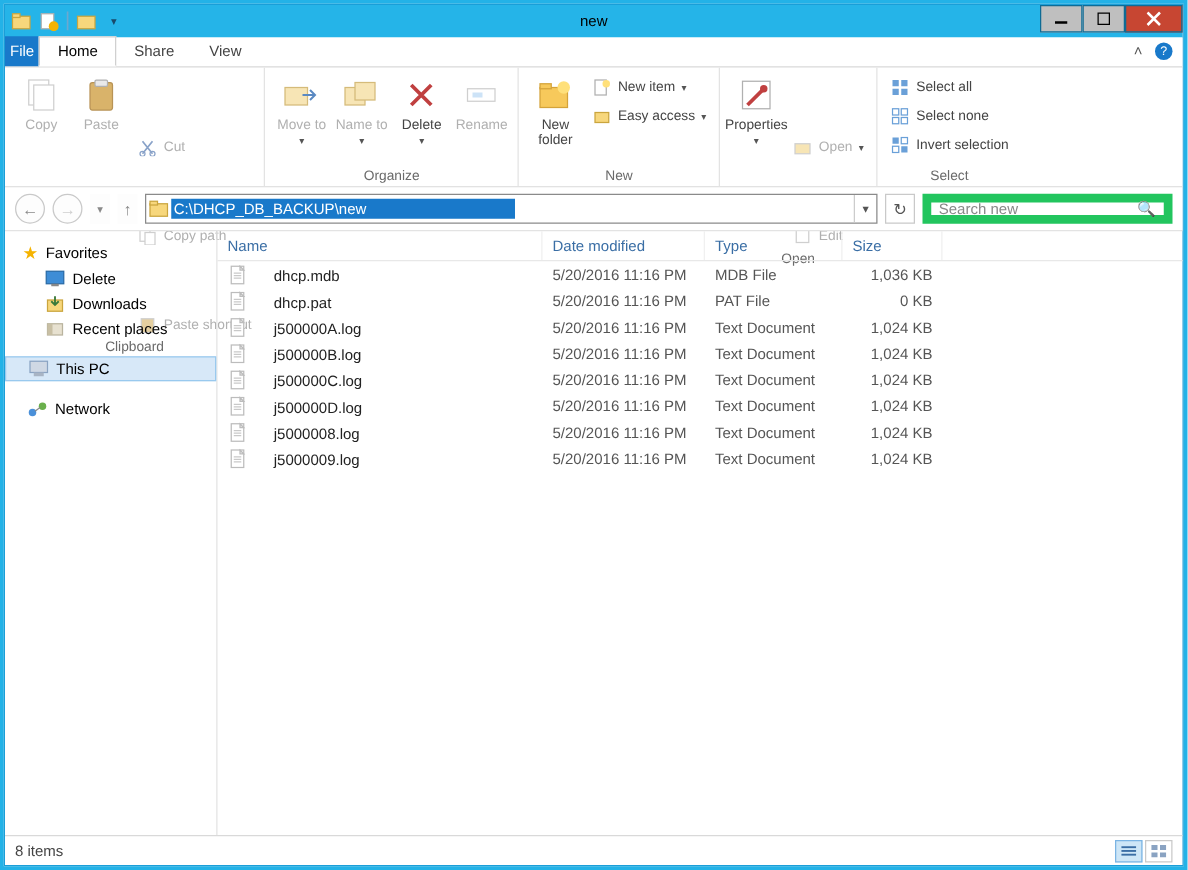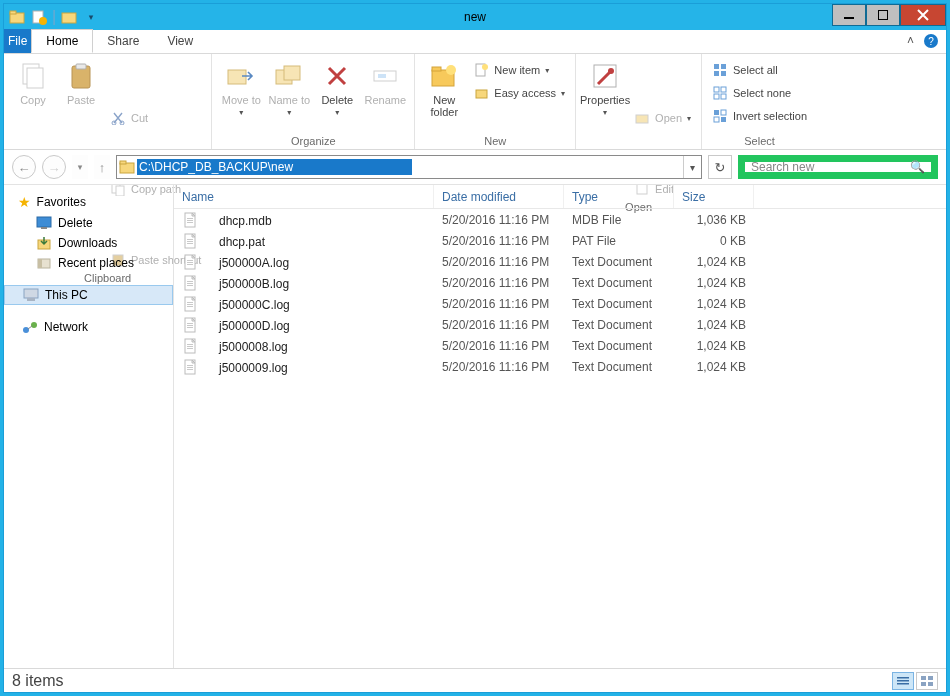--- a/index.html
+++ b/index.html
@@ -71,21 +71,21 @@
   .rows { flex: 1; overflow: auto; }
   .row { display: flex; height: 21px; align-items: center; font-size: 12px; color: #222; }
   .cell { padding: 0 8px; }
   .cell.name { width: 260px; display: flex; align-items: flex-end; gap: 21px; }
   .cell.date { width: 130px; color: #555; }
   .cell.type { width: 110px; color: #555; }
   .cell.size { width: 80px; text-align: right; color: #555; }
   .file-ic { width: 16px; height: 16px; display: inline-flex; }
 
   
-  .status { height: 24px; border-top: 1px solid #d9d9d9; display: flex; align-items: center; justify-content: space-between; padding: 0 8px; font-size: 16px; color: #444; }
+  .status { height: 24px; border-top: 1px solid #d9d9d9; display: flex; align-items: center; justify-content: space-between; padding: 0 8px; font-size: 12px; color: #444; }
   .view-toggles { display: flex; gap: 2px; }
   .vt { width: 22px; height: 18px; border: 1px solid #c9c9c9; display: flex; align-items: center; justify-content: center; font-size: 10px; }
   .vt.active { background: #cde6f7; border-color: #7bb4e3; }
 
   svg { display: block; }
 </style>
 </head>
 <body>
 
 <div class="window">

